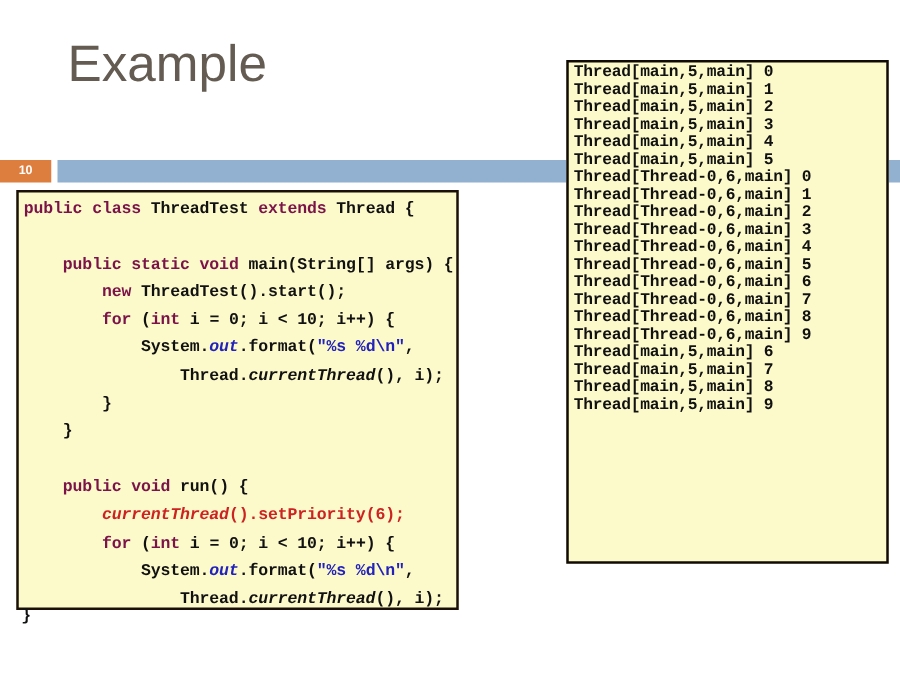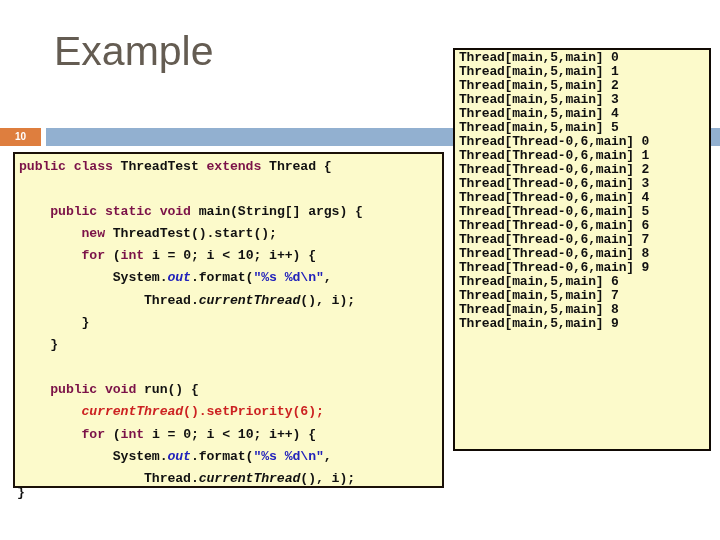--- a/index.html
+++ b/index.html
@@ -59,21 +59,21 @@
     width: 674px;
     height: 18px;
     background: #92B0D0;
   }
 
   
   #code-panel {
     position: absolute;
     left: 13px;
     top: 152px;
-    width: 431px;
+    width: 354px;
     height: 336px;
     background: #FCFACB;
     border: 2px solid #1a1008;
     box-sizing: border-box;
     overflow: hidden;
   }
   #code-text {
     position: absolute;
     left: 4px;
     top: 2px;

